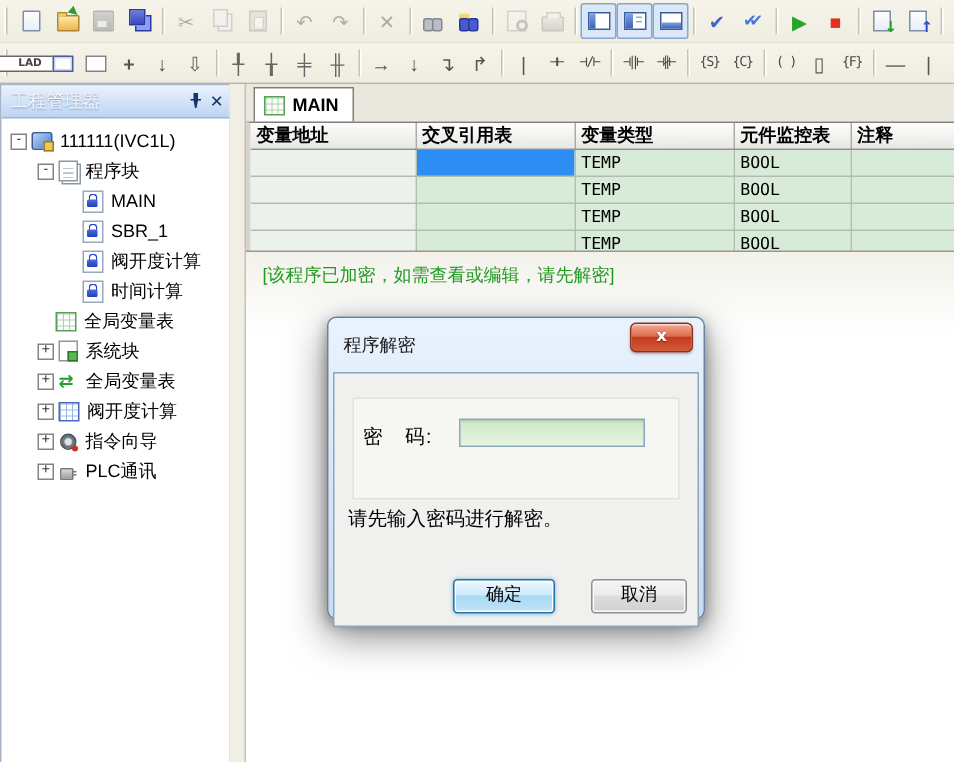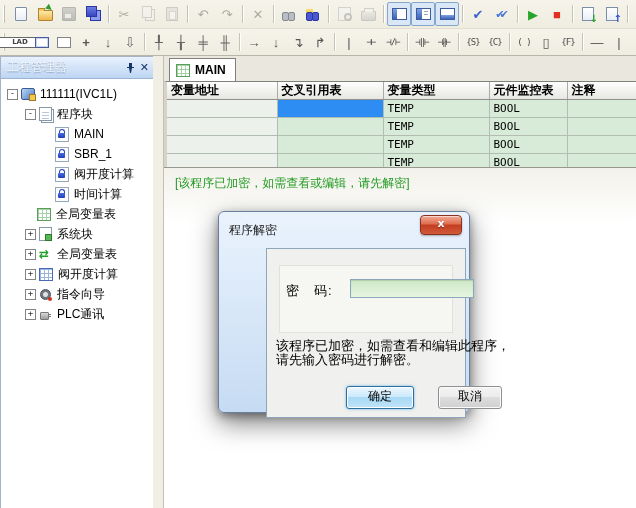--- a/index.html
+++ b/index.html
@@ -127,21 +127,21 @@
 
   
   #dialog{position:absolute;left:218px;top:211px;width:244px;height:197px;z-index:10;
     background:linear-gradient(#eaf3fd,#c6dbf3);border:1px solid #66809e;border-radius:6px;
     padding:0 3px 3px 3px;box-shadow:0 10px 26px rgba(0,0,0,.5),0 3px 9px rgba(0,0,0,.35);}
   .dlg-title{height:36px;display:flex;align-items:center;padding-left:7px;font-size:12px;color:#1a1a1a;}
   .dlg-close{position:absolute;top:3px;right:7px;width:40px;height:18px;border:1px solid #8a3222;border-radius:4px;
     background:linear-gradient(#f2ab97,#dd6c4e 45%,#c43d20 50%,#d05a3a);color:#fff;
     font:bold 11px/16px "DejaVu Sans",sans-serif;text-align:center;text-shadow:0 1px 1px rgba(0,0,0,.4);
     box-shadow:inset 0 1px 0 rgba(255,255,255,.55),0 1px 2px rgba(0,0,0,.3);cursor:default;}
-  .dlg-body{position:relative;height:168px;background:#f0f0ee;border:1px solid #8ea6bc;margin-left:44px;}
+  .dlg-body{position:relative;height:168px;background:#f0f0ee;border:1px solid #8ea6bc;}
   .dlg-panel{position:absolute;left:12px;top:16px;right:12px;height:66px;background:#f6f6f3;border:1px solid #e1e1da;}
   .dlg-pwlabel{position:absolute;left:6px;top:16px;font-size:13px;color:#000;letter-spacing:1px;}
   .dlg-pwinput{position:absolute;left:70px;top:13px;width:116px;height:15px;border:1px solid #8aa8bc;
     background:linear-gradient(#cde8c6,#e7f5e1);box-shadow:inset 0 1px 1px rgba(90,120,90,.25);outline:none;
     font:12px "DejaVu Sans Mono",monospace;padding:1px 3px;}
   .dlg-msg{position:absolute;left:9px;top:90px;font-size:13px;line-height:14px;color:#000;white-space:nowrap;}
   .dlg-btn{position:absolute;top:137px;height:21px;font-size:12px;text-align:center;line-height:19px;cursor:default;}
   .btn-ok{left:79px;width:66px;border:1px solid #2970a0;border-radius:3px;
     background:linear-gradient(#eef7fd,#cdeafb 45%,#a9d9f5 50%,#c0e4f8);
     box-shadow:inset 0 0 0 1px #fff,0 0 3px #6cb6e4;}
@@ -466,21 +466,20 @@
     <div class="dlg-title">
       <span>程序解密</span>
     </div>
     <div class="dlg-close">x</div>
     <div class="dlg-body">
       <div class="dlg-panel">
         <span class="dlg-pwlabel">密　码:</span>
         <input class="dlg-pwinput" type="password" value="" style="">
       </div>
       <div class="dlg-msg">
-        <div>该程序已加密，如需查看和编辑此程序，</div>
         <div>请先输入密码进行解密。</div>
       </div>
       <div class="dlg-btn btn-ok">确定</div>
       <div class="dlg-btn btn-cancel">取消</div>
     </div>
   </div>
 
 </div>
 
 </body></html>

